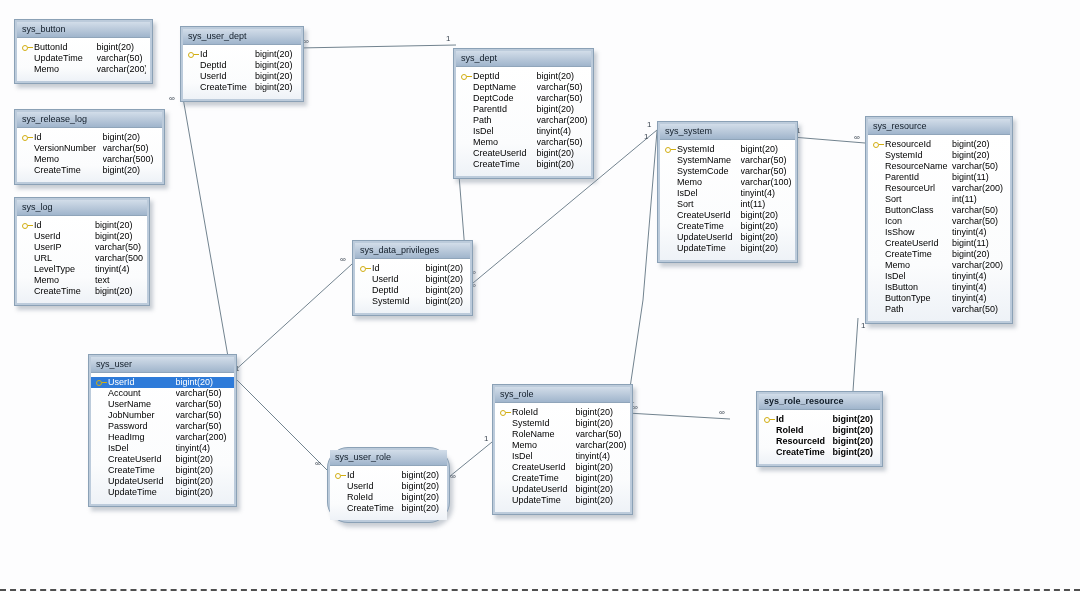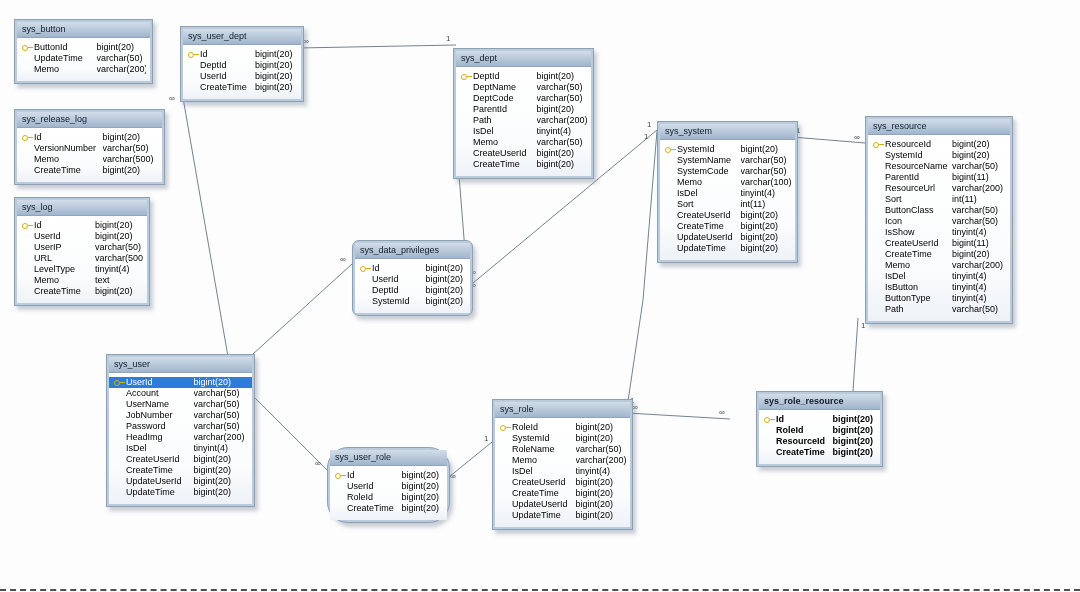--- a/index.html
+++ b/index.html
@@ -386,21 +386,21 @@
           <span class="fname">ButtonType</span>
           <span class="ftype">tinyint(4)</span>
         </div>
         <div class="frow">
           <span class="kcol"></span>
           <span class="fname">Path</span>
           <span class="ftype">varchar(50)</span>
         </div>
       </div>
     </div>
-    <div class="table" style="left: 352px; top: 240px; width: 115px; border-radius: 7px;">
+    <div class="table" style="left: 352px; top: 240px; width: 115px;">
       <div class="thead">sys_data_privileges</div>
       <div class="tbody">
         <div class="frow">
           <span class="kcol pk"></span>
           <span class="fname">Id</span>
           <span class="ftype">bigint(20)</span>
         </div>
         <div class="frow">
           <span class="kcol"></span>
           <span class="fname">UserId</span>
@@ -411,21 +411,21 @@
           <span class="fname">DeptId</span>
           <span class="ftype">bigint(20)</span>
         </div>
         <div class="frow">
           <span class="kcol"></span>
           <span class="fname">SystemId</span>
           <span class="ftype">bigint(20)</span>
         </div>
       </div>
     </div>
-    <div class="table" style="left: 88px; top: 354px; width: 143px; margin-left: 18px;">
+    <div class="table" style="left: 88px; top: 354px; width: 143px;">
       <div class="thead">sys_user</div>
       <div class="tbody">
         <div class="frow sel">
           <span class="kcol pk"></span>
           <span class="fname">UserId</span>
           <span class="ftype">bigint(20)</span>
         </div>
         <div class="frow">
           <span class="kcol"></span>
           <span class="fname">Account</span>
@@ -496,21 +496,21 @@
           <span class="fname">RoleId</span>
           <span class="ftype">bigint(20)</span>
         </div>
         <div class="frow">
           <span class="kcol"></span>
           <span class="fname">CreateTime</span>
           <span class="ftype">bigint(20)</span>
         </div>
       </div>
     </div>
-    <div class="table" style="left: 492px; top: 384px; width: 135px; margin-top: 15px;">
+    <div class="table" style="left: 492px; top: 384px; width: 135px;">
       <div class="thead">sys_role</div>
       <div class="tbody">
         <div class="frow">
           <span class="kcol pk"></span>
           <span class="fname">RoleId</span>
           <span class="ftype">bigint(20)</span>
         </div>
         <div class="frow">
           <span class="kcol"></span>
           <span class="fname">SystemId</span>

